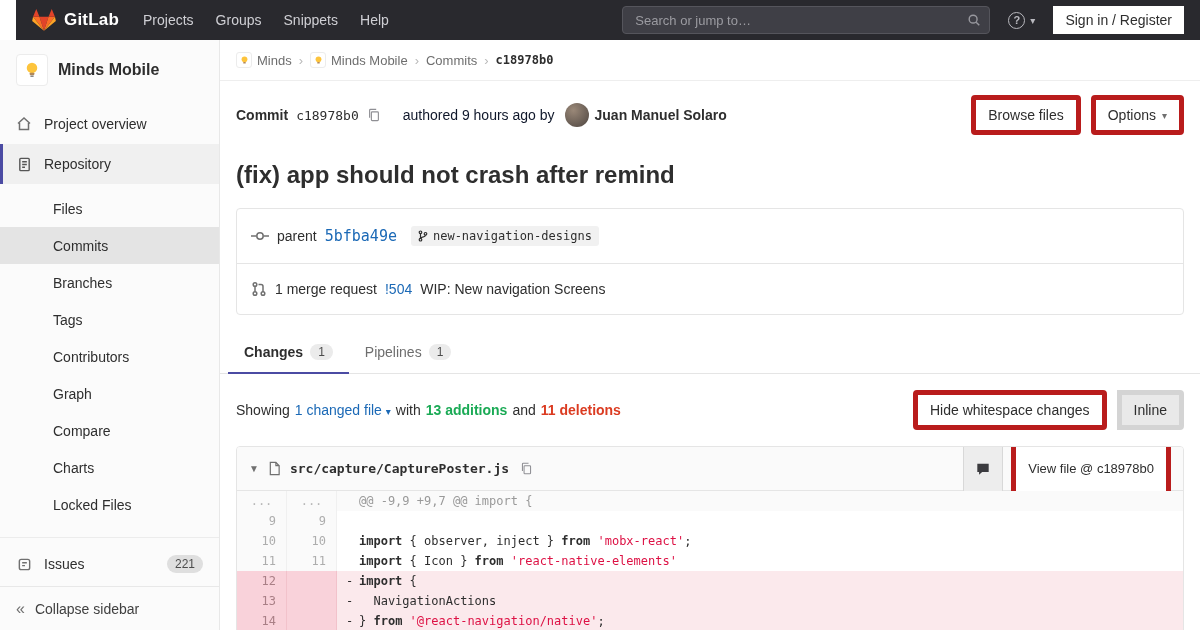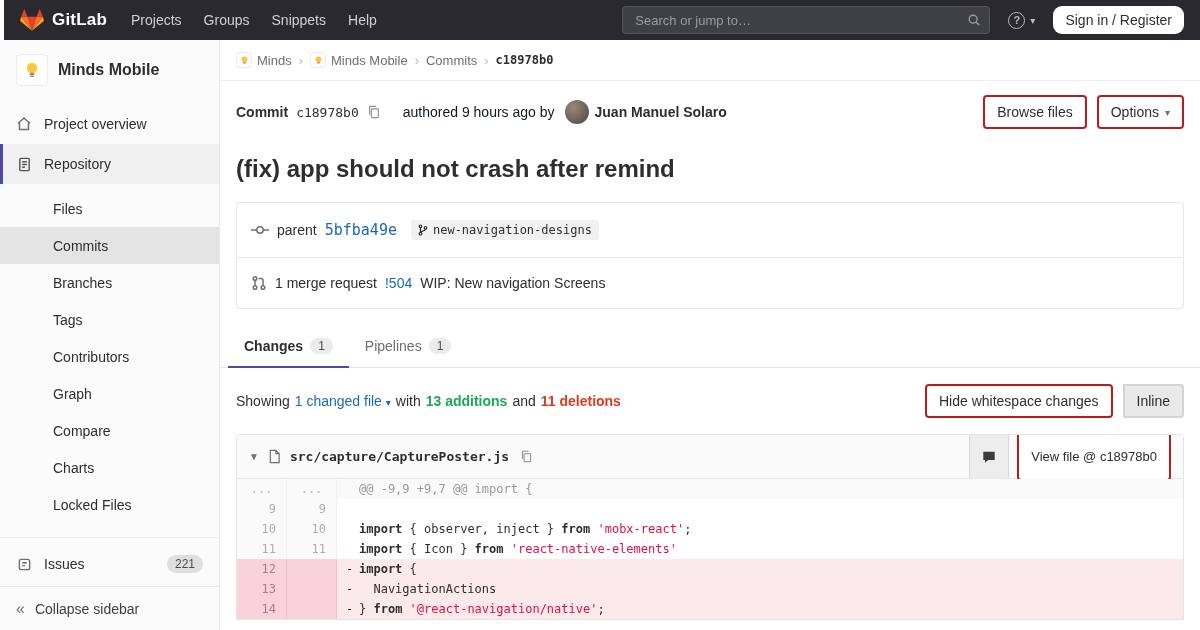--- a/index.html
+++ b/index.html
@@ -3,36 +3,36 @@
 <meta charset="utf-8">
 <style>
 *{box-sizing:border-box;margin:0;padding:0}
 html,body{width:1200px;height:630px;overflow:hidden;background:#fff;
   font-family:"Liberation Sans","DejaVu Sans",sans-serif;font-size:14px;color:#2e2e2e}
 a{text-decoration:none;color:inherit;cursor:pointer}
 button{font-family:inherit;cursor:pointer}
 .mono{font-family:"DejaVu Sans Mono","Liberation Mono",monospace}
 
 
-.navbar{position:fixed;top:0;left:4px;right:0;height:40px;background:var(--header-bg,#29292e);
+.navbar{position:fixed;top:0;left:16px;right:0;height:40px;background:var(--header-bg,#29292e);
   display:flex;align-items:center;padding:0 16px;z-index:50}
 .brand{display:flex;align-items:center;gap:8px;margin-right:24px}
 .brand-name{color:#fff;font-size:17px;font-weight:600;letter-spacing:.2px}
 .nav-menu{display:flex;gap:22px}
 .nav-menu a{color:#cfcfd4;font-size:14px}
 .search-box{margin-left:auto;position:relative;width:368px}
 .search-box input{width:100%;height:28px;background:#3f3f46;border:1px solid #55555c;border-radius:4px;
   color:#ddd;padding:0 32px 0 12px;font-size:13px;outline:none;font-family:inherit}
 .search-box input::placeholder{color:#9b9ba1}
 .search-icon{position:absolute;right:9px;top:7px;line-height:0;cursor:pointer}
 .help-menu{display:flex;align-items:center;gap:5px;margin-left:18px;cursor:pointer}
 .qmark{width:17px;height:17px;border:1.5px solid #b9b9bf;border-radius:50%;color:#b9b9bf;font-size:11px;
   font-weight:700;display:flex;align-items:center;justify-content:center}
 .nav-caret{color:#b9b9bf;font-size:10px}
-.signin-btn{margin-left:18px;background:#fff;color:#2e2e2e;border-radius:9px;padding:6px 12px;font-size:14px}
+.signin-btn{margin-left:18px;background:#fff;color:#2e2e2e;border-radius:0;padding:6px 12px;font-size:14px}
 
 
 .sidebar{position:fixed;top:40px;left:0;bottom:0;width:220px;background:#fbfbfb;border-right:1px solid #e8e8e8}
 .project-head{display:flex;align-items:center;gap:10px;padding:14px 16px 12px}
 .project-avatar{width:32px;height:32px;border:1px solid #ececec;border-radius:4px;background:#fff;
   display:flex;align-items:center;justify-content:center}
 .project-title{font-size:16px;font-weight:700}
 .side-nav{margin-top:6px}
 .side-item{display:flex;align-items:center;gap:12px;height:40px;padding:0 16px;font-size:14px;color:#2e2e2e;cursor:pointer}
 .side-item .icon{width:16px;display:flex;justify-content:center;line-height:0}
@@ -58,21 +58,21 @@
 
 .commit-row{display:flex;align-items:center;padding:14px 16px;gap:6px}
 .commit-label{font-weight:600}
 .commit-sha{font-size:13px;margin-left:2px}
 .icon-btn{border:none;background:none;line-height:0;padding:2px}
 .authored{color:#0f172a;margin-left:14px}
 .author-avatar{width:24px;height:24px;border-radius:50%;margin-left:4px;
   background:radial-gradient(circle at 35% 30%,#9a8878,#4d4540)}
 .author-name{font-weight:600}
 .commit-actions{margin-left:auto;display:flex;gap:10px}
-.btn{display:inline-flex;align-items:center;gap:6px;border:2px solid #b91c1c;background:#fff;
+.btn{display:inline-flex;align-items:center;gap:6px;border:5px solid #b91c1c;background:#fff;
   border-radius:4px;padding:7px 12px;font-size:14px;color:#2e2e2e}
 .btn .caret{font-size:10px;color:#707070}
 .btn.selected{background:#e9e9e9;border-color:#d4d4d4}
 
 .commit-title{font-size:24px;font-weight:600;padding:10px 16px 18px;line-height:1.3}
 .commit-info{margin:0 16px 16px;border:1px solid #e5e5e5;border-radius:4px}
 .info-row{display:flex;align-items:center;gap:8px;padding:17px 14px;font-size:14px}
 .info-row + .info-row{border-top:1px solid #e5e5e5}
 .link{color:var(--link,#1b69b6)}
 .sha-link{font-size:15px}

